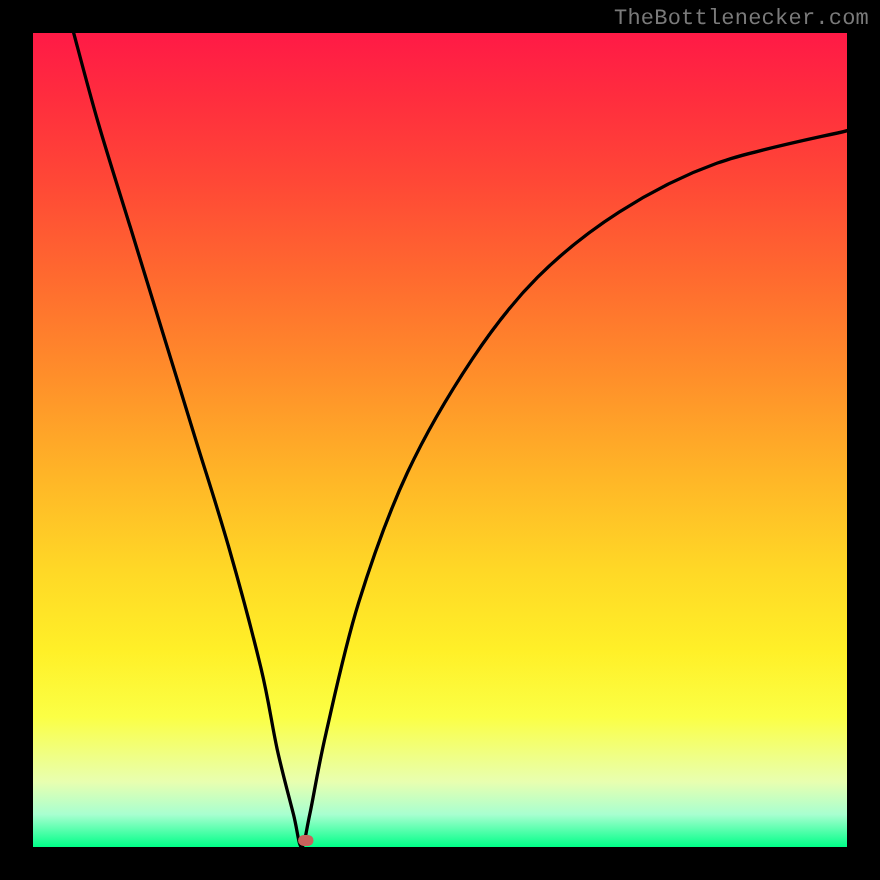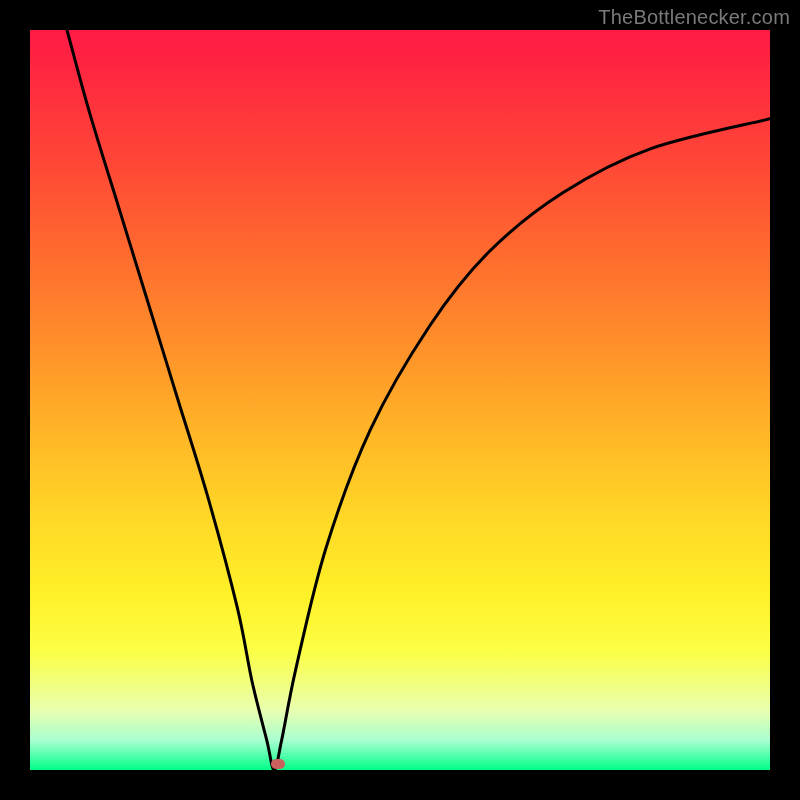--- a/index.html
+++ b/index.html
@@ -41,21 +41,21 @@
     width: 14px;
     height: 10px;
     border-radius: 5px;
     background: #c9625c;
     transform: translate(-50%, -50%);
   }
   .watermark {
     position: absolute;
     top: 6px;
     right: 10px;
-    font-family: Liberation Sans, sans-serif;
+    font-family: Liberation Mono, monospace;
     font-size: 20px;
     color: #7a7a7a;
     letter-spacing: 0.2px;
   }
 </style>
 </head>
 <body>
 
 <div class="frame">
   <div class="plot">

